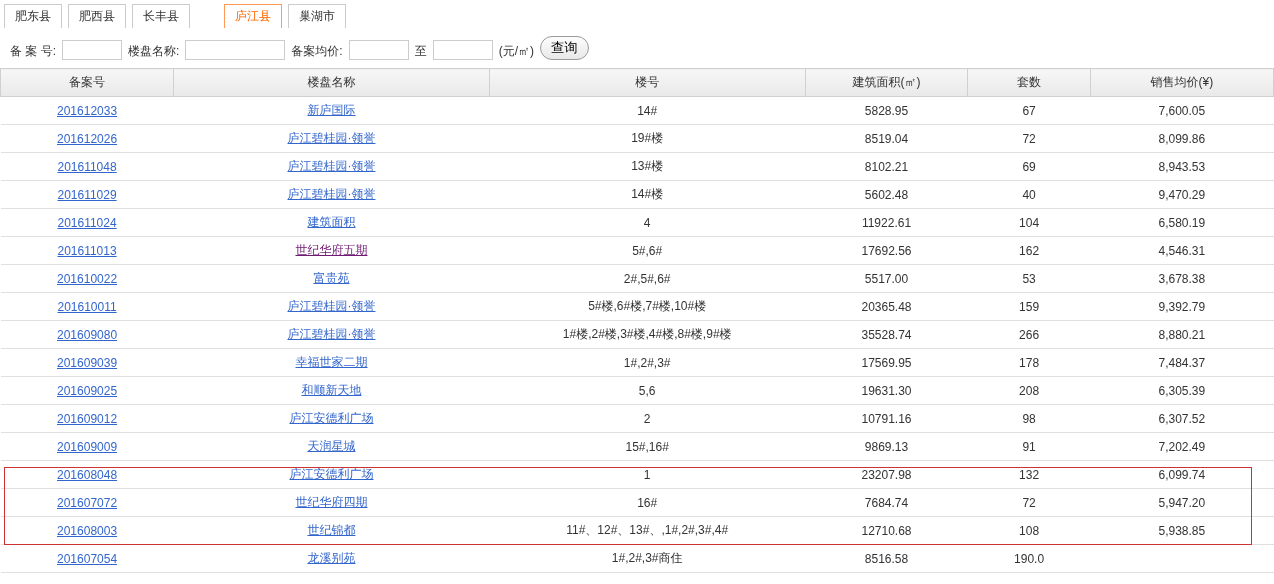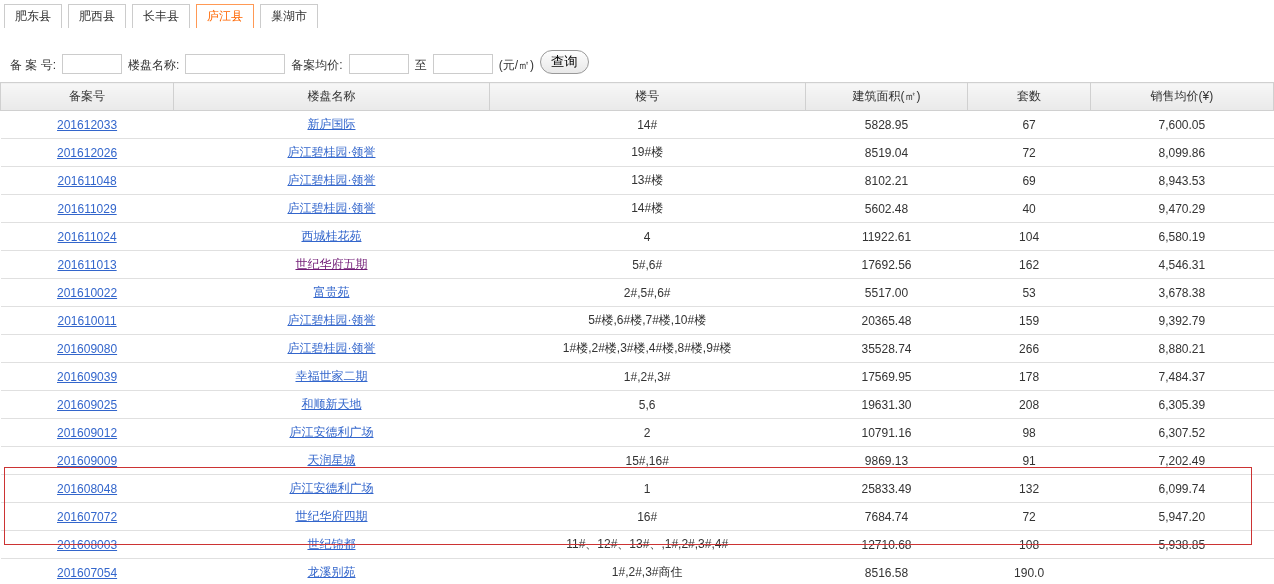--- a/index.html
+++ b/index.html
@@ -1,26 +1,26 @@
 <!DOCTYPE html>
 <html><head>
 <meta charset="utf-8">
 <style>
 * { box-sizing: border-box; margin: 0; padding: 0; }
 body { font-family: "Microsoft YaHei", Arial, sans-serif; font-size: 12px; background: #fff; color: #333; position: relative; width: 1274px; }
 .tabs { display: flex; gap: 6px; padding: 4px 4px 0 4px; font-family: Liberation Serif, serif; }
 .tab { border: 1px solid #ccc; padding: 3px 10px; background: #fff; cursor: pointer; border-bottom: none; color: #333; }
-.tab.active { color: #ff6600; border-color: #ff9955; }
+.tab.active { color: #ff6600; border-color: #ff9955; margin-left: 28px; }
 .filterbar { display: flex; align-items: flex-end; gap: 6px; padding: 8px 10px; font-size: 12px; }
 .filterbar label { color: #333; }
 .filterbar input[type=text] { border: 1px solid #ccc; height: 20px; padding: 0 4px; }
 .filterbar .w60 { width: 60px; }
 .filterbar .w100 { width: 100px; }
 .filterbar .unit { color: #333; }
-.btn { border: 1px solid #999; background: linear-gradient(#fdfdfd,#e8e8e8); padding: 2px 10px; cursor: pointer; border-radius: 12px; margin-top: 14px; }
+.btn { border: 1px solid #999; background: linear-gradient(#fdfdfd,#e8e8e8); padding: 2px 10px; cursor: pointer; border-radius: 12px; }
 table { width: 100%; border-collapse: collapse; }
 thead th { background: linear-gradient(#f7f7f7,#e9e9e9); border: 1px solid #d0d0d0; font-weight: normal; padding: 5px 0; text-align: center; color: #333; }
 tbody td { border-bottom: 1px solid #e0e0e0; padding: 5px 0; text-align: center; }
 tbody td.link a { color: #3366cc; text-decoration: underline; cursor: pointer; }
 tbody td.link a.visited { color: #701a75; }
 .highlight-box { position: absolute; border: 1px solid #cc3333; pointer-events: none; }
 .col-id { width: 170px; }
 .col-name { width: 310px; }
 .col-bld { width: 310px; }
 .col-area { width: 160px; }
@@ -98,21 +98,21 @@
       <tr>
         <td class="link"><a>201611029</a></td>
         <td class="link"><a>庐江碧桂园·领誉</a></td>
         <td>14#楼</td>
         <td>5602.48</td>
         <td>40</td>
         <td>9,470.29</td>
       </tr>
       <tr>
         <td class="link"><a>201611024</a></td>
-        <td class="link"><a>西城桂花苑</a></td>
+        <td class="link"><a>建筑面积</a></td>
         <td>4</td>
         <td>11922.61</td>
         <td>104</td>
         <td>6,580.19</td>
       </tr>
       <tr>
         <td class="link"><a>201611013</a></td>
         <td class="link"><a class="visited">世纪华府五期</a></td>
         <td>5#,6#</td>
         <td>17692.56</td>
@@ -172,21 +172,21 @@
         <td class="link"><a>天润星城</a></td>
         <td>15#,16#</td>
         <td>9869.13</td>
         <td>91</td>
         <td>7,202.49</td>
       </tr>
       <tr>
         <td class="link"><a>201608048</a></td>
         <td class="link"><a>庐江安德利广场</a></td>
         <td>1</td>
-        <td>25833.49</td>
+        <td>23207.98</td>
         <td>132</td>
         <td>6,099.74</td>
       </tr>
       <tr>
         <td class="link"><a>201607072</a></td>
         <td class="link"><a>世纪华府四期</a></td>
         <td>16#</td>
         <td>7684.74</td>
         <td>72</td>
         <td>5,947.20</td>

